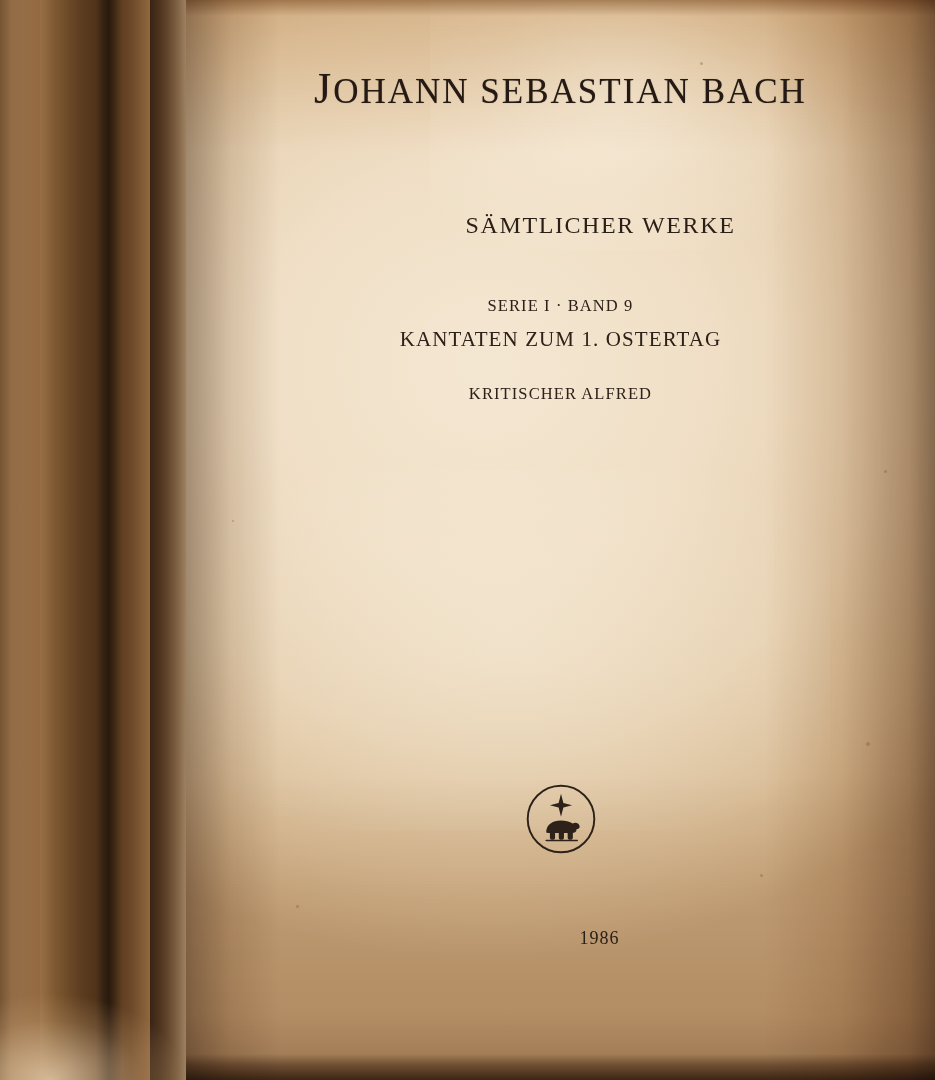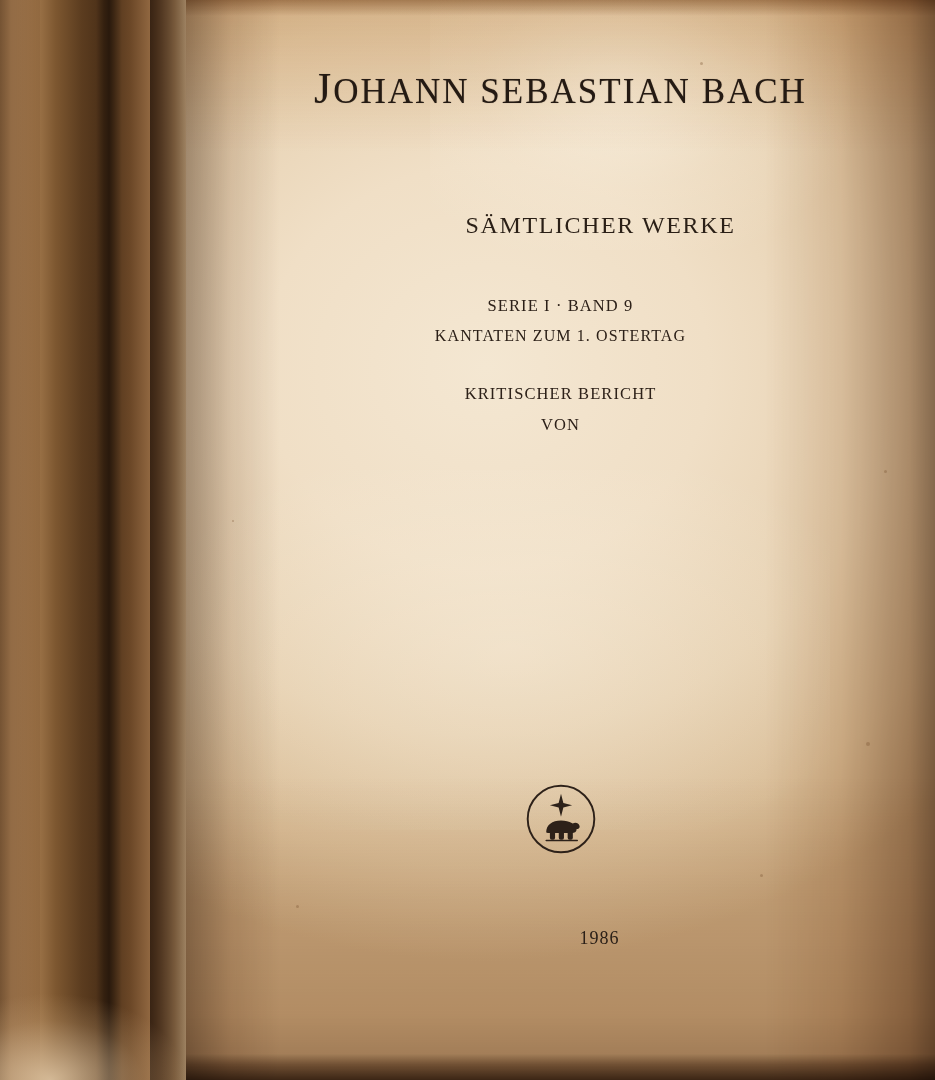--- a/index.html
+++ b/index.html
@@ -161,21 +161,21 @@
 
   .serie {
     top: 296px;
     font-size: 16.5px;
     letter-spacing: 1.1px;
     color: #2c2018;
     text-align: center;
   }
   .kantaten {
     top: 327px;
-    font-size: 16px;
+    font-size: 21px;
     letter-spacing: 1.1px;
     color: #2c2018;
   }
 
   .bericht {
     top: 384px;
     font-size: 16.5px;
     letter-spacing: 1.1px;
   }
   .von {
@@ -248,22 +248,21 @@
 
   <div class="content">
 
     <div class="block title-main"><span class="dropcap">J</span>OHANN SEBASTIAN BACH</div>
 
     <div class="block sub2">SÄMTLICHER WERKE</div>
 
     <div class="block serie">SERIE I · BAND 9</div>
     <div class="block kantaten">KANTATEN ZUM 1. OSTERTAG</div>
 
-    <div class="block bericht">KRITISCHER BERICHT</div>
-    <div class="block von">VON</div>
+    <div class="block bericht">KRITISCHER ALFRED</div>
 
     <div class="logo-wrap">
       <svg class="logo" viewBox="0 0 100 100">
         <circle cx="50" cy="50" r="45" fill="none" stroke="#2d2119" stroke-width="2.6"></circle>
 
         <path d="M50 16 L53.2 28.4 L65 31.5 L53.2 34.6 L50 47 L46.8 34.6 L35 31.5 L46.8 28.4 Z" fill="#2d2119"></path>
 
         <path d="M30 68 C30 58, 38 52, 50 52 C62 52, 70 57, 71 63 C71.6 66.5, 69 69, 66 69 L34 69 C31.6 69, 30 68.8, 30 68 Z" fill="#2d2119"></path>
 
         <path d="M66 56 C70 54, 74 56, 75 59 C76 62, 73 64, 70 63.6 Z" fill="#2d2119"></path>

